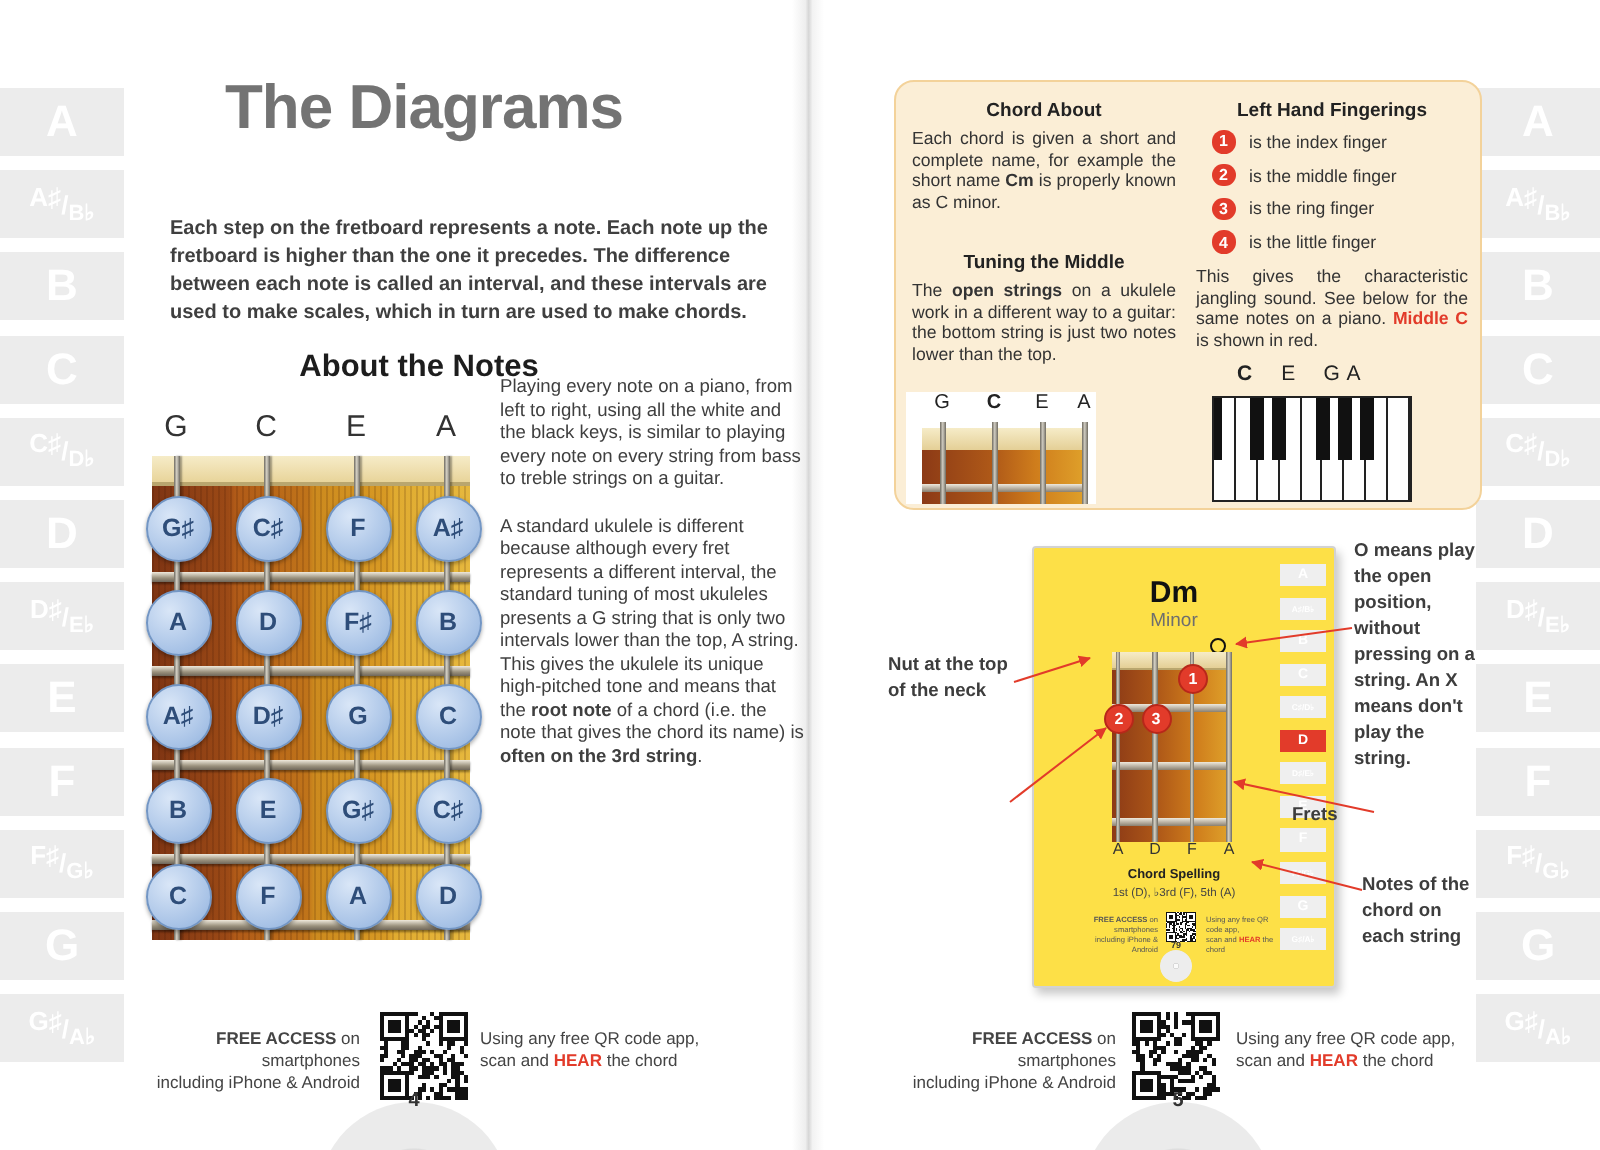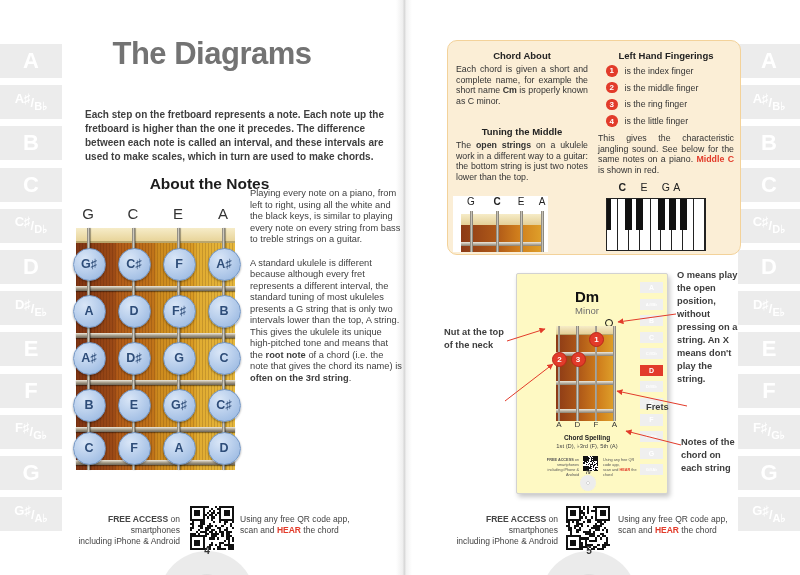--- a/index.html
+++ b/index.html
@@ -79,21 +79,21 @@
 
   
   #piano{left:606px;top:198px;width:98px;height:51px;border:1px solid #222;background:#fff;
      display:flex;overflow:hidden;}
   .pkey{flex:1;background:#fff;border-right:1px solid #222;}
   .pkey:last-child{border-right:none;}
   .bkey{position:absolute;top:0;width:7px;height:31px;background:#111;}
   .p-label{position:absolute;top:181px;transform:translateX(-50%);font-size:10.5px;color:#222;}
 
   
-  #dmbox{left:516px;top:273px;width:150px;height:219px;background:#fef9c3;border:1px solid #d2d2d2;
+  #dmbox{left:516px;top:273px;width:150px;height:219px;background:#fde047;border:1px solid #d2d2d2;
      border-radius:2px;box-shadow:2px 3px 5px rgba(0,0,0,.22);}
   .dm-name{position:absolute;left:0;top:14px;width:140px;text-align:center;font-size:15px;font-weight:bold;color:#111;}
   .dm-quality{position:absolute;left:0;top:31px;width:140px;text-align:center;font-size:9.5px;color:#6e6e6e;}
   .open-ring{position:absolute;left:88px;top:45px;width:6px;height:6px;border:1.5px solid #111;border-radius:50%;}
   #miniboard{position:absolute;left:39px;top:52px;width:60px;height:95px;
      background:linear-gradient(90deg,#8c3a16,#b05a18 40%,#cf7d1c 70%,#e0a42c);}
   #miniboard .m-nut{position:absolute;left:0;top:0;width:100%;height:8px;
      background:linear-gradient(#f6ecc8,#e4cf96);border-bottom:1px solid #b9a66e;}
   .m-fret{position:absolute;left:0;width:100%;height:3.5px;
      background:linear-gradient(#efe9dc,#8a8070);}

